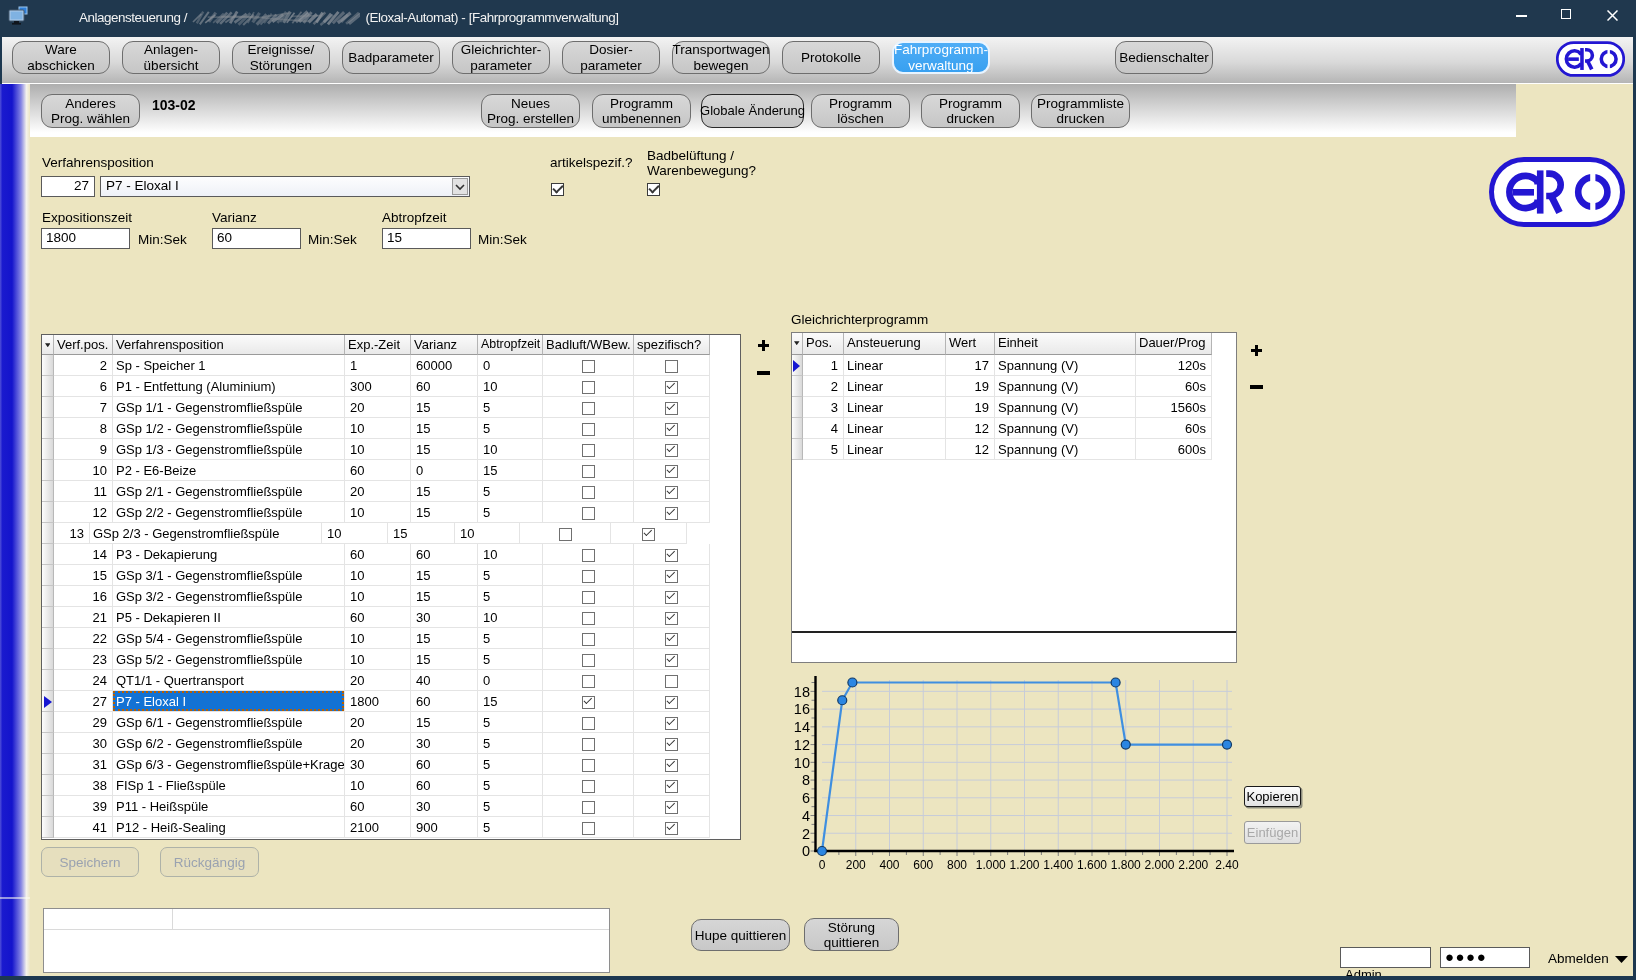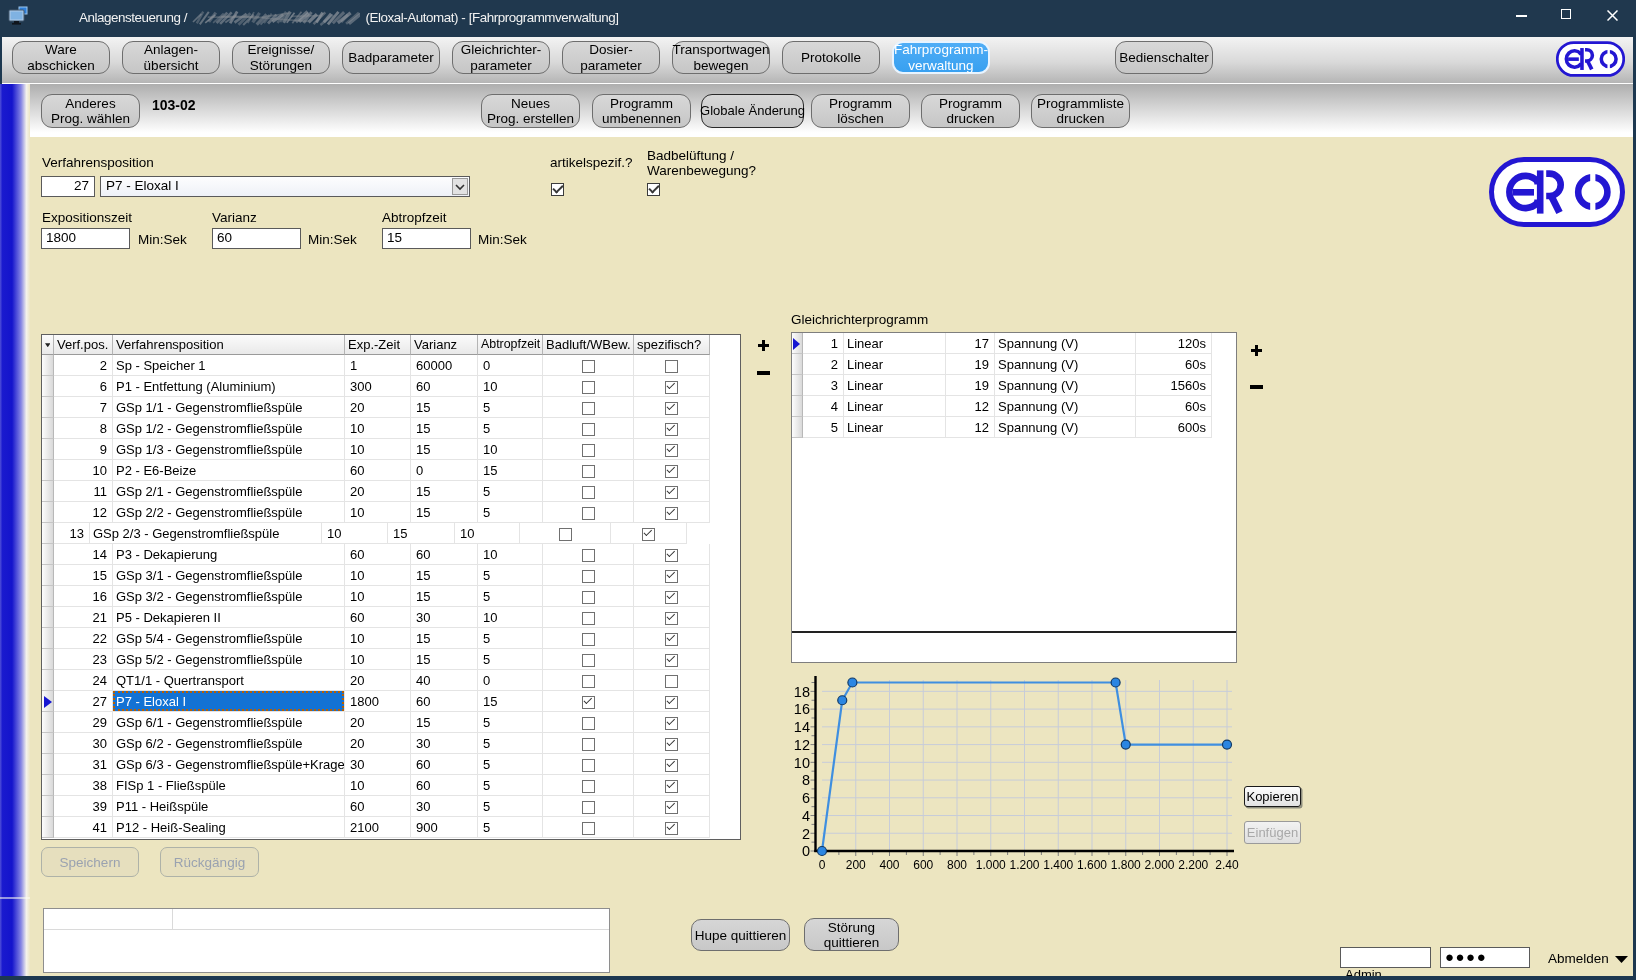--- a/index.html
+++ b/index.html
@@ -15,21 +15,21 @@
 
 
 #row1 { position:absolute; left:0; top:37px; width:1636px; height:47px;
   background:linear-gradient(#f3f3f3, #d9d9d9 55%, #b5b5b5); border-bottom:1px solid #ffffff;}
 .tb1 { position:absolute; top:4px; width:98px; height:33px; border-radius:11px;
   background:linear-gradient(#d8d8d8,#c6c6c6); border:1px solid #6e6e6e; color:#000;
   font-size:13.5px; line-height:15.5px; text-align:center; display:flex; align-items:center; justify-content:center; }
 .tb1.active { background:linear-gradient(#4fadf6,#38a0f0); border:2px solid #e8f4ff; color:#fff; }
 
 
-#row2 { position:absolute; left:30px; top:84px; width:1606px; height:53px;
+#row2 { position:absolute; left:30px; top:84px; width:1486px; height:53px;
   background:linear-gradient(#aeaeae, #f0f0f0 75%, #ffffff 92%); }
 .tb2 { position:absolute; top:10px; width:99px; height:34px; border-radius:11px;
   background:linear-gradient(#d8d8d8,#c6c6c6); border:1px solid #6e6e6e; color:#000;
   font-size:13.5px; line-height:15.5px; text-align:center; display:flex; align-items:center; justify-content:center; }
 .hdtxt { position:absolute; font-size:14px; font-weight:bold; color:#000; white-space:nowrap; }
 
 
 #bluestrip { position:absolute; left:0; top:84px; width:30px; height:893px;
   background:linear-gradient(to right, #5050d8 0, #1a1ace 8%, #1414cc 40%, #8484e4 70%, #f4f2ec 88%, #ece5c4 100%); }
 
@@ -577,20 +577,33 @@
           <div class="cbi ck"></div>
         </div>
         <div class="gc" style="width:29px;border-right:none;border-bottom:none"></div>
       </div>
     </div>
   <div class="plus" style="left:728px;top:203px;width:11px;height:12px"></div>
   <div class="minus" style="left:727px;top:234px;width:13px;height:4px"></div>
 
   <div class="lbl" style="left:761px;top:175px">Gleichrichterprogramm</div>
   <div class="grid" style="left:761px;top:195px;width:446px;height:331px;border-color:#7e7e7e" id="rtable">
+      <div class="ghead" style="height:22px">
+        <div class="gh" style="width:11px;position:relative">
+          <svg style="position:absolute;left:2px;top:7.5px" width="5.5" height="4.5" viewBox="0 0 7 5">
+            <path d="M0 0 L7 0 L3.5 5 Z" fill="#222"></path>
+          </svg>
+        </div>
+        <div class="gh" style="width:41px">Pos.</div>
+        <div class="gh" style="width:102px">Ansteuerung</div>
+        <div class="gh" style="width:49px">Wert</div>
+        <div class="gh" style="width:141px">Einheit</div>
+        <div class="gh" style="width:76px">Dauer/Prog</div>
+        <div class="gh" style="width:23px;border-right:none;background:#fff;border-bottom:none"></div>
+      </div>
       <div class="grow">
         <div class="gut" style="width:11px">
           <div class="tri" style="left:1px;border-left-width:7px"></div>
         </div>
         <div class="gc num" style="width:41px">1</div>
         <div class="gc" style="width:102px">Linear</div>
         <div class="gc num" style="width:49px">17</div>
         <div class="gc" style="width:141px">Spannung (V)</div>
         <div class="gc num" style="width:76px">120s</div>
         <div class="gc" style="width:23px;border-right:none;border-bottom:none"></div>

